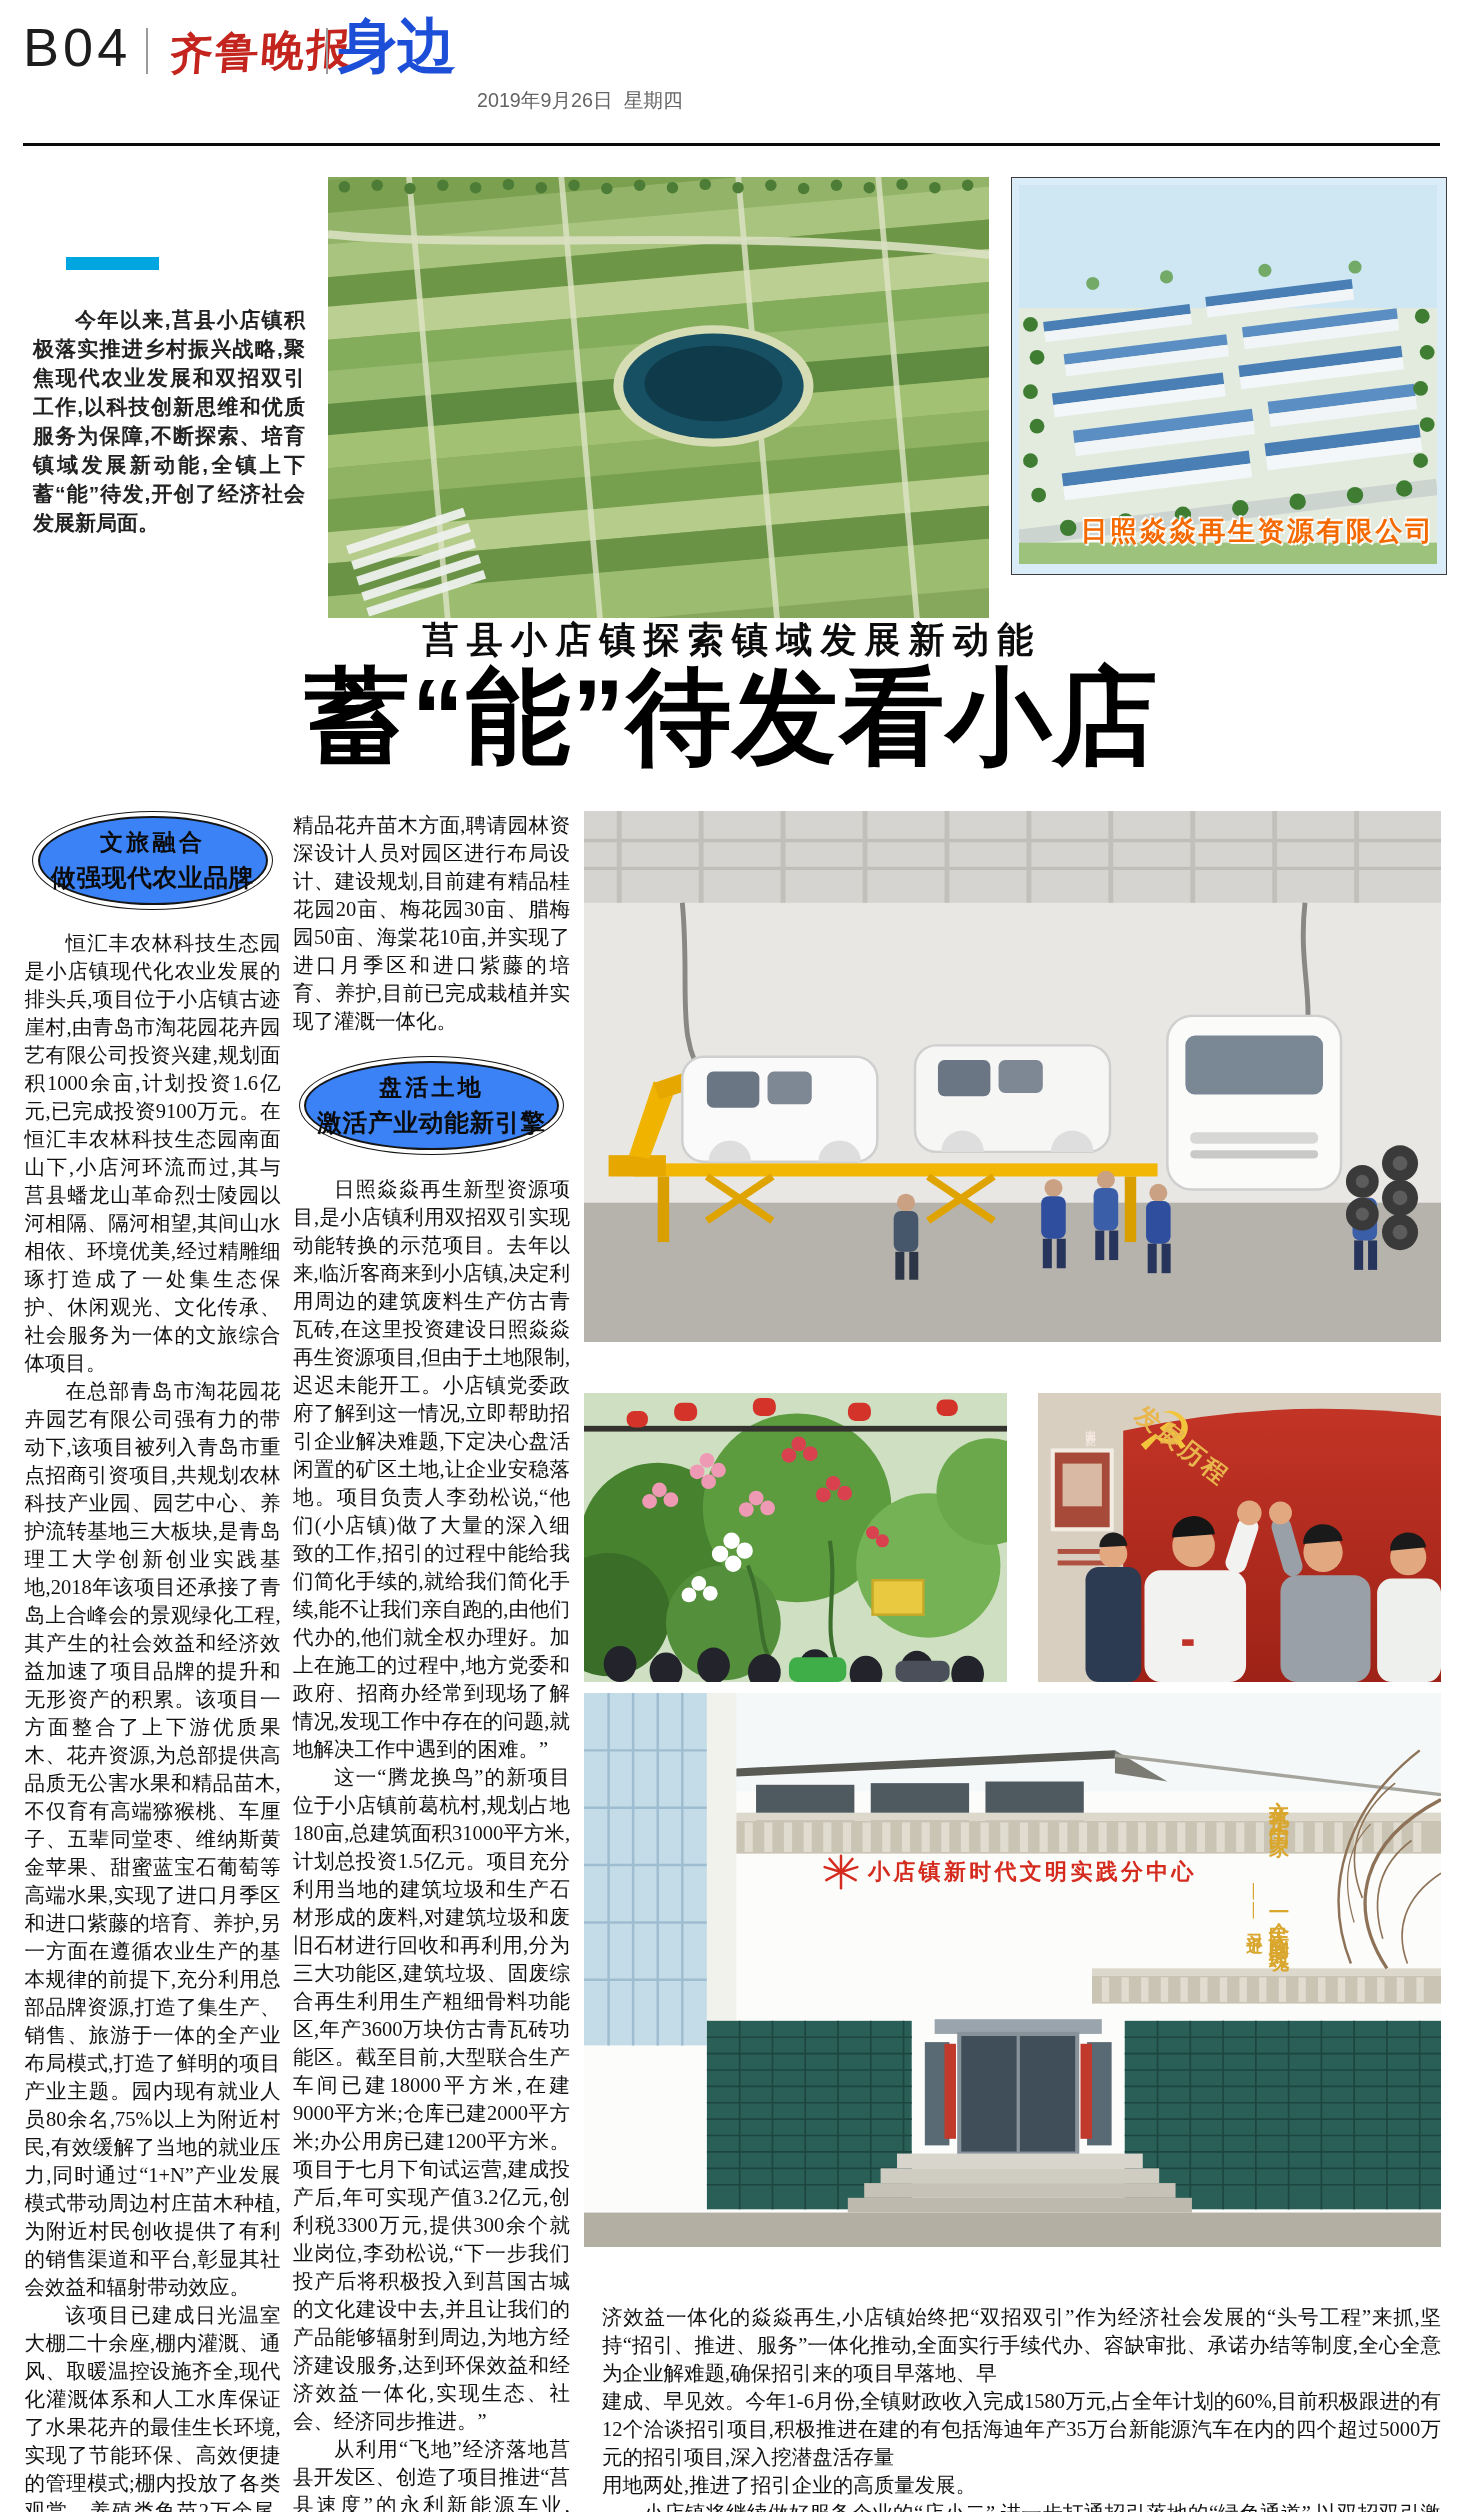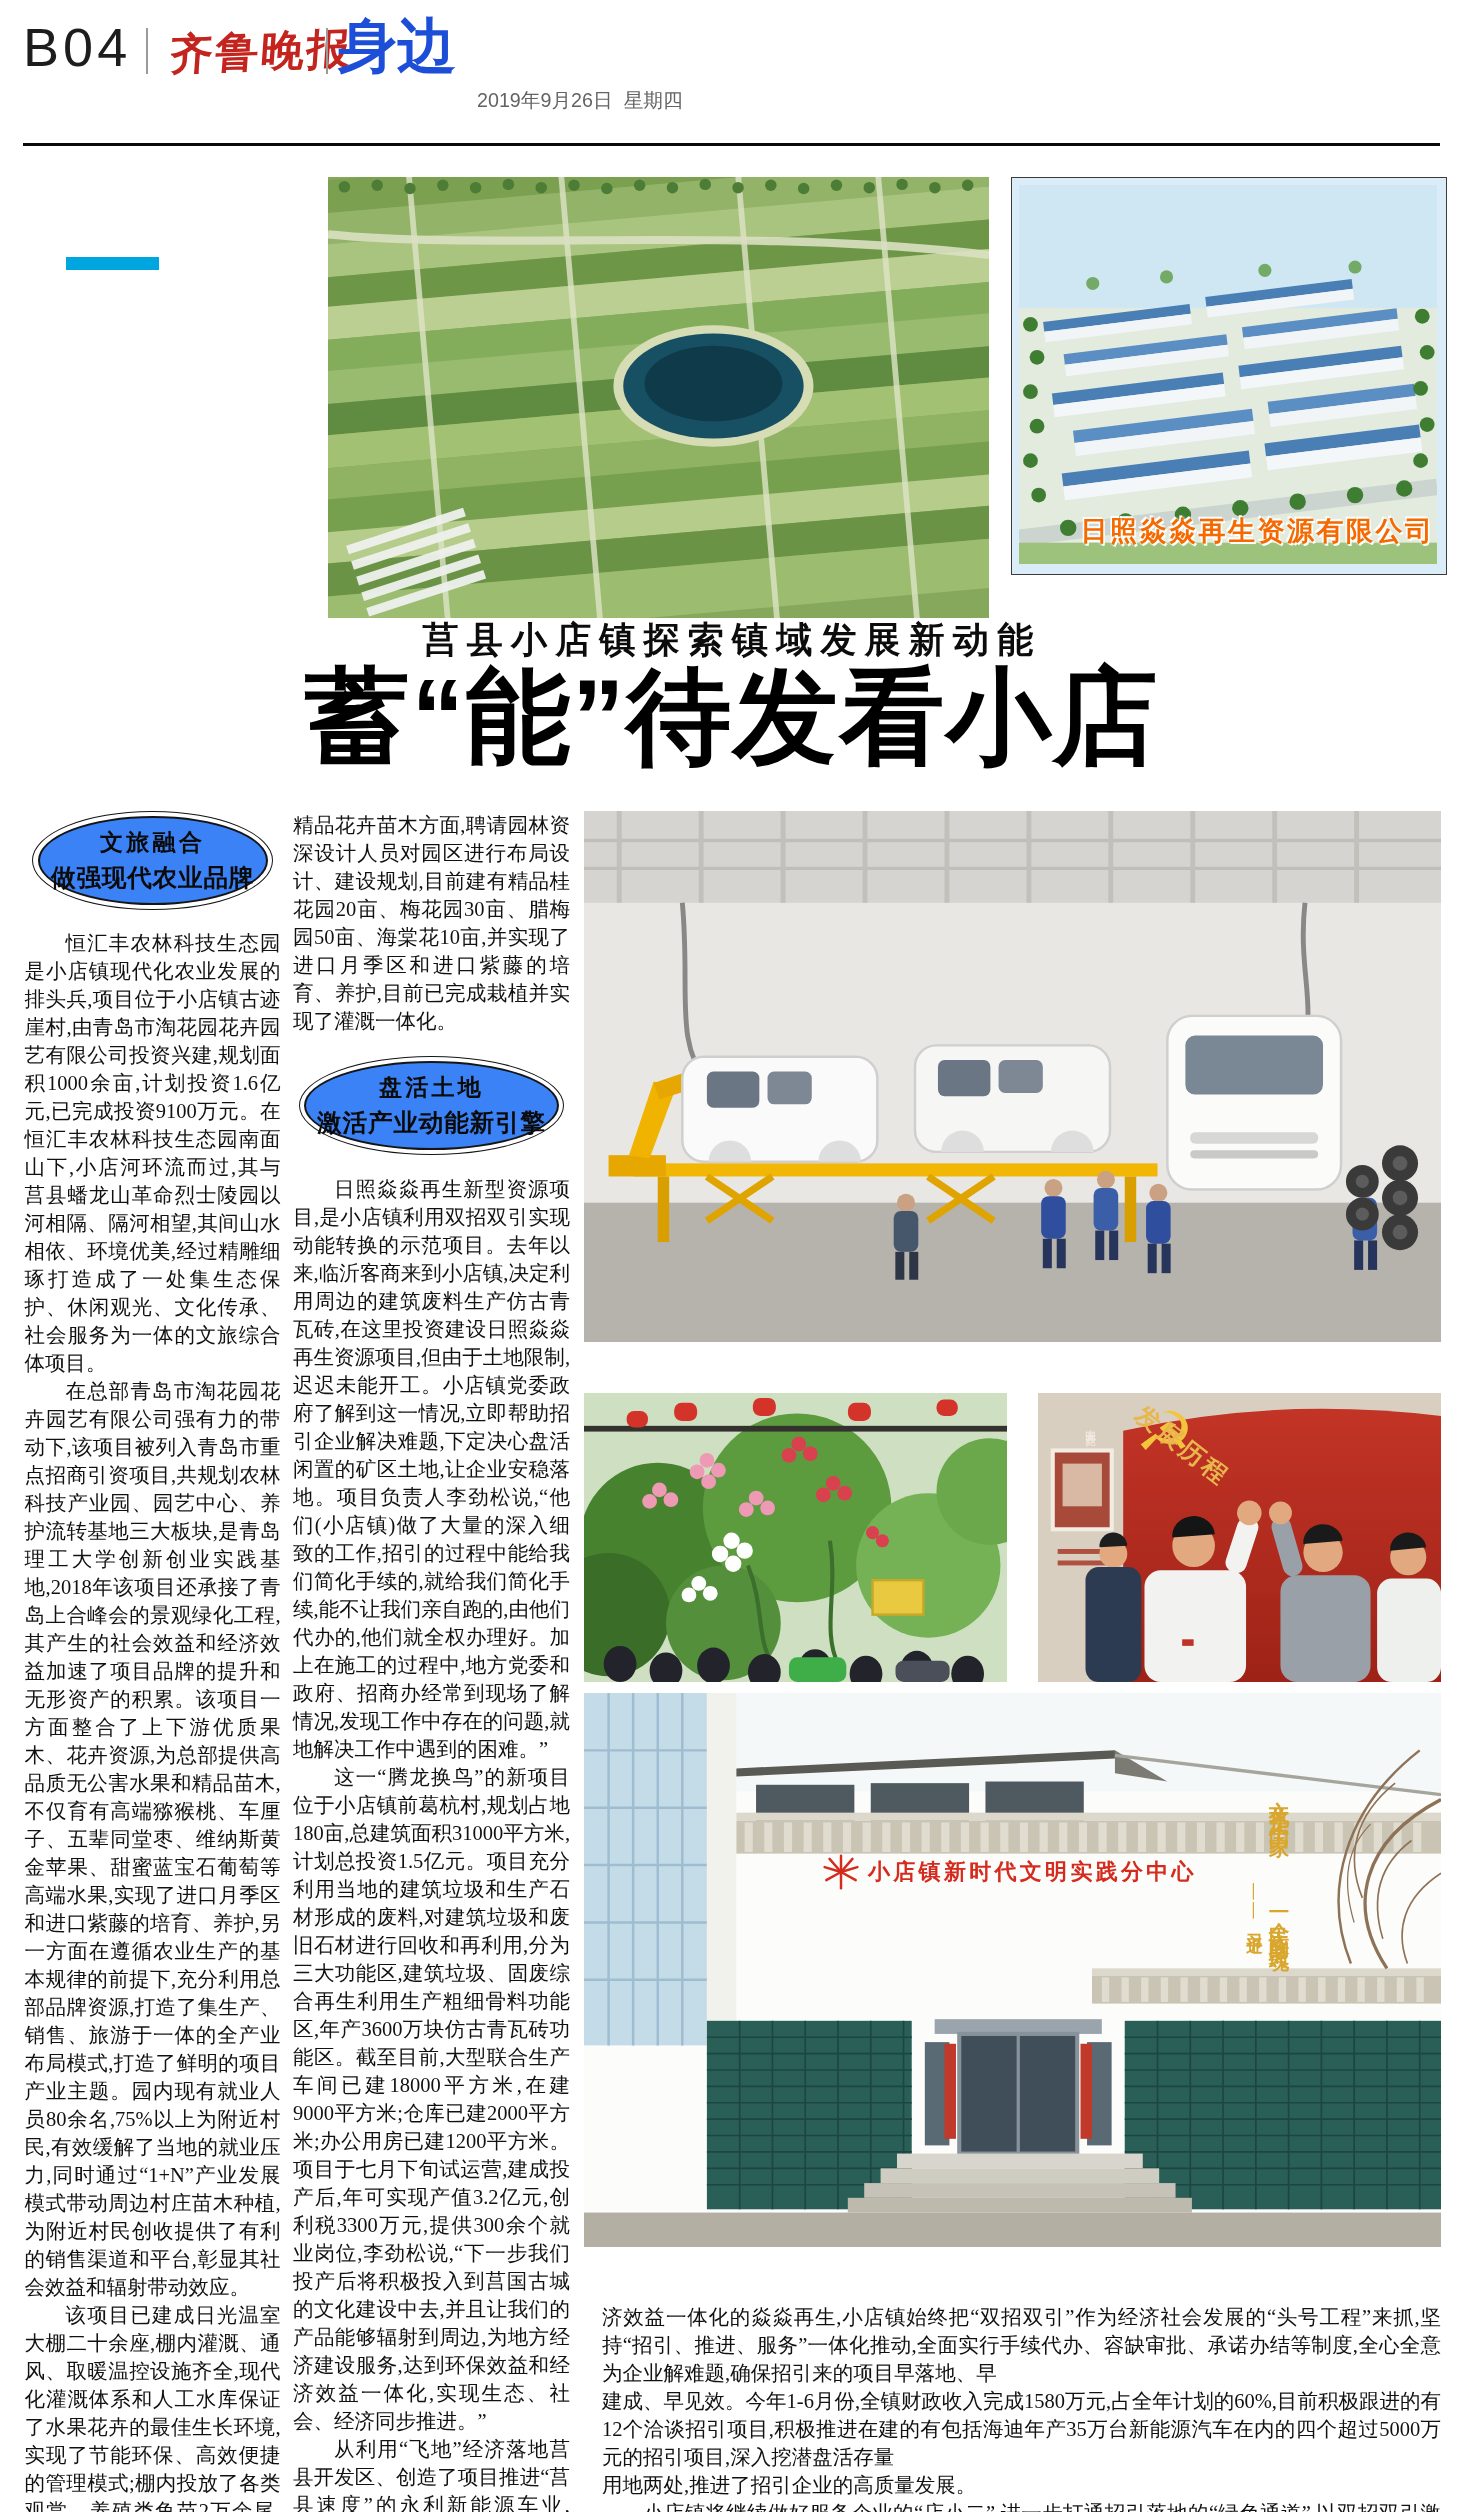--- a/index.html
+++ b/index.html
@@ -78,20 +78,21 @@
   <div class="abs hd-masthead">齐鲁晚报</div>
   <div class="abs hd-div" style="left:326px;top:28px;height:46px;"></div>
   <div class="abs hd-section">身边</div>
   <div class="abs hd-date">
     <div>2019年9月26日  星期四</div>
     <div>编辑:徐艳  美编:赵长通</div>
   </div>
   <div class="abs toprule"></div>
 
   <div class="abs intro-bar" style="background:#00A6E0;"></div>
+  <div class="abs intro-text">今年以来,莒县小店镇积极落实推进乡村振兴战略,聚焦现代农业发展和双招双引工作,以科技创新思维和优质服务为保障,不断探索、培育镇域发展新动能,全镇上下蓄“能”待发,开创了经济社会发展新局面。</div>
 
   <div class="abs ph" style="left:328px;top:177px;width:661px;height:441px;">
     <svg width="661" height="441" viewBox="0 0 806 538" preserveAspectRatio="none">
       <rect width="806" height="538" fill="#86a85c"></rect>
       <g transform="rotate(-5 400 270)">
         <rect x="-60" y="-30" width="950" height="40" fill="#7aa050"></rect>
         <rect x="-60" y="10" width="950" height="38" fill="#93b468"></rect>
         <rect x="-60" y="48" width="950" height="40" fill="#a9c47e"></rect>
         <rect x="-60" y="88" width="950" height="36" fill="#6d9747"></rect>
         <rect x="-60" y="124" width="950" height="40" fill="#bccf92"></rect>

